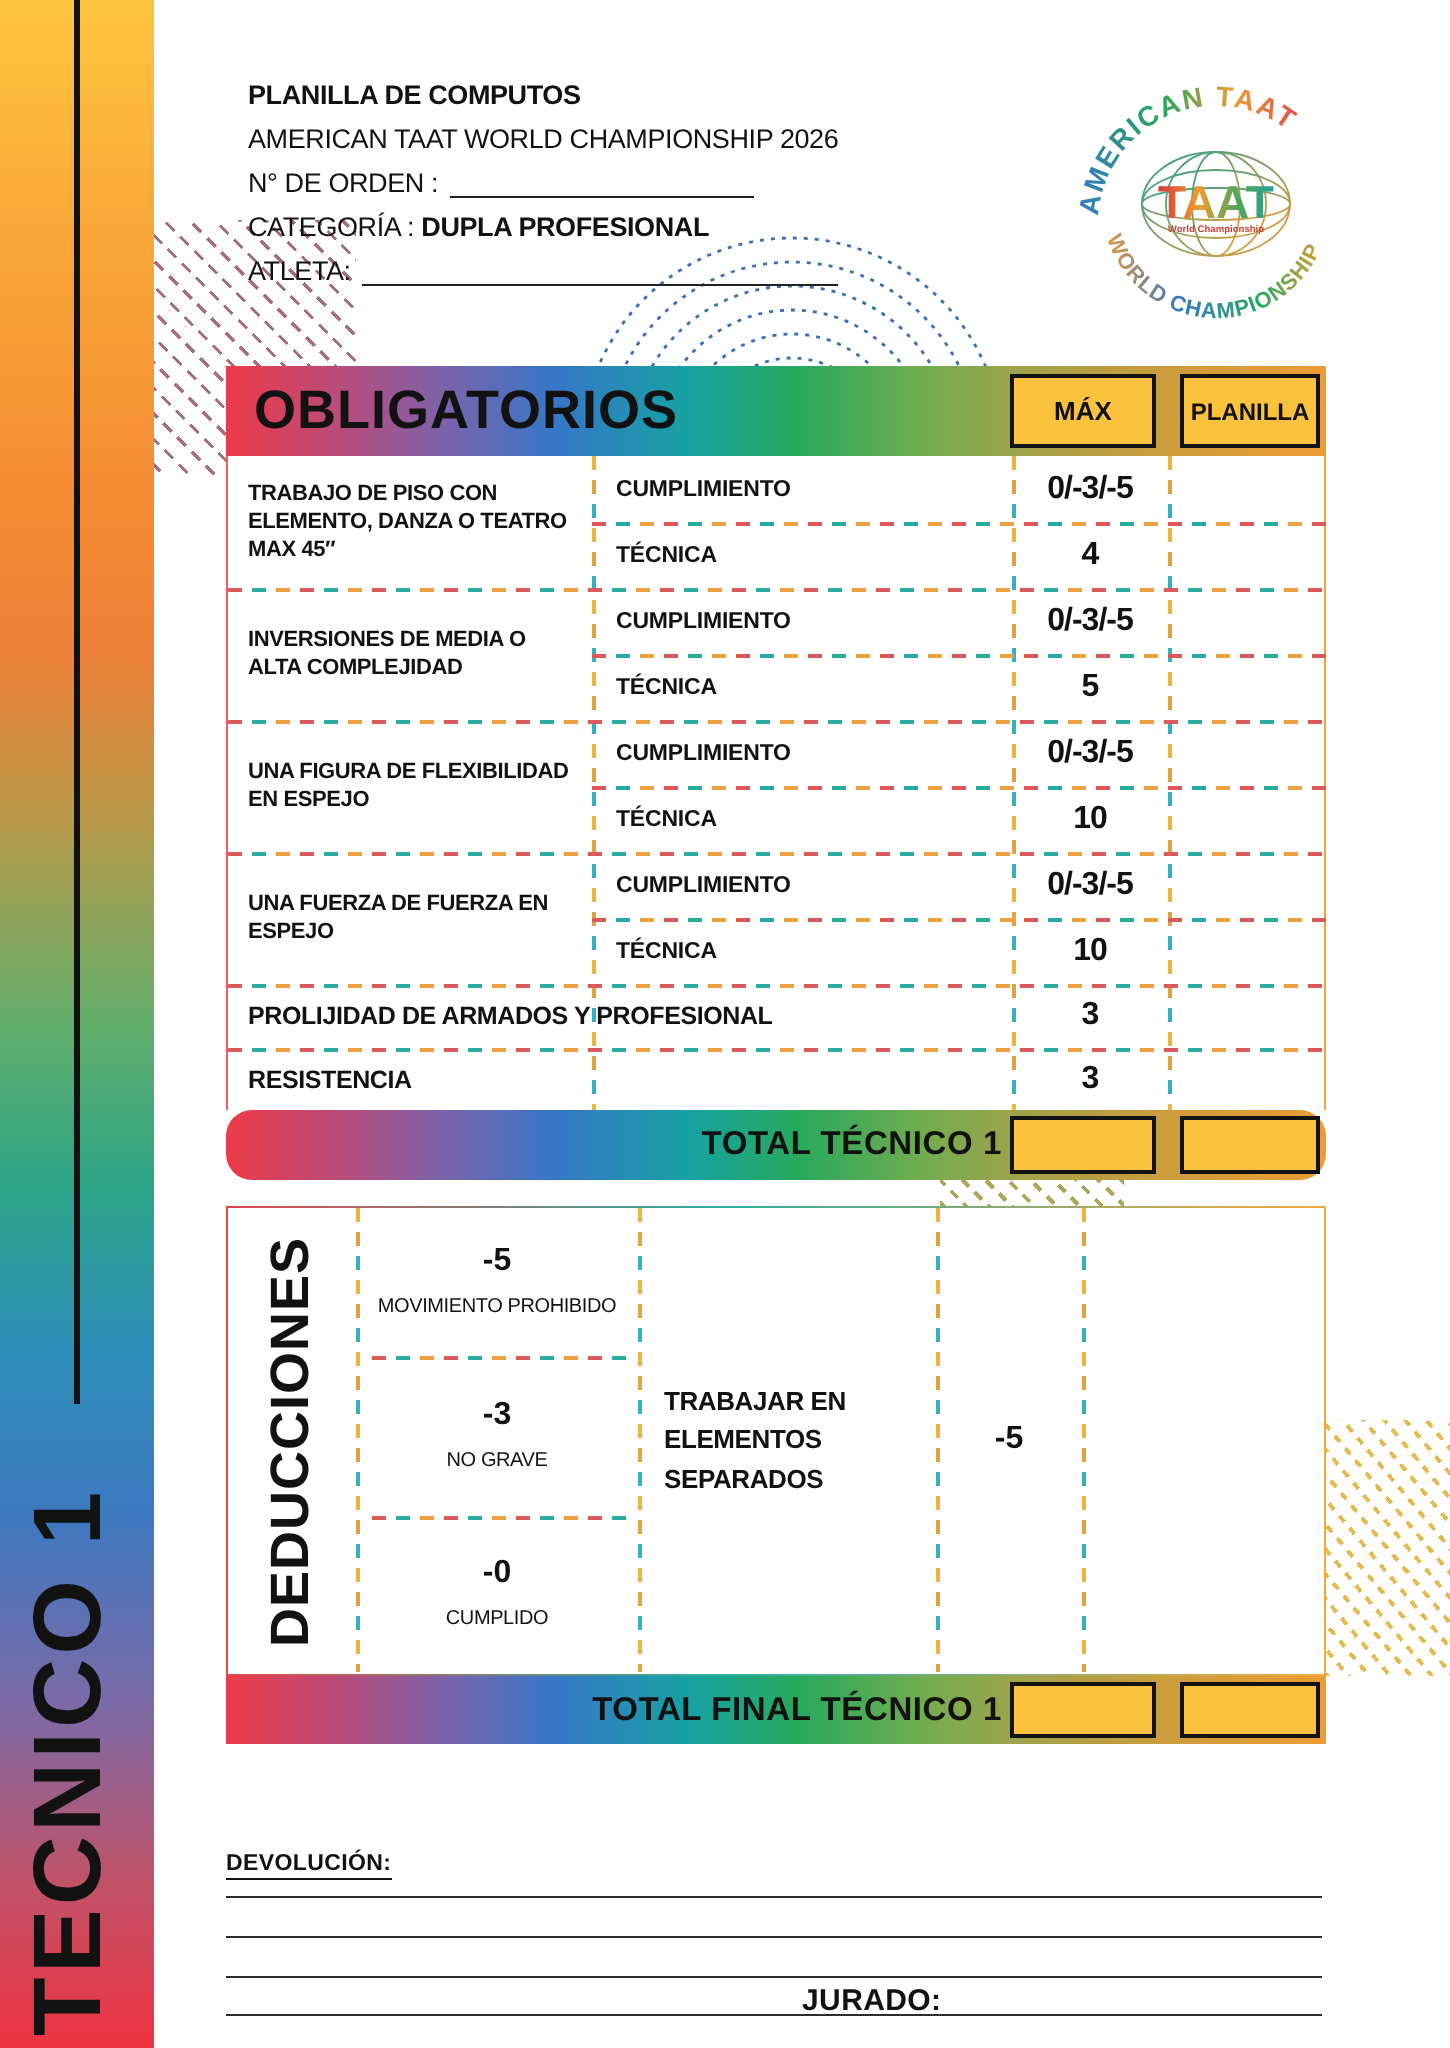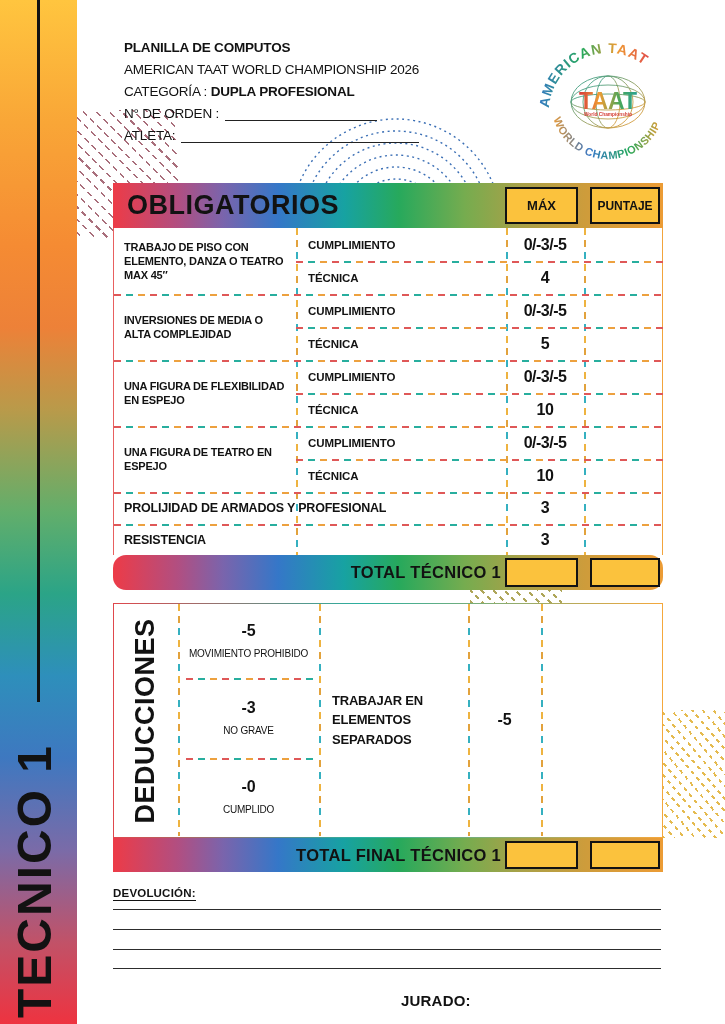--- a/index.html
+++ b/index.html
@@ -83,21 +83,21 @@
   .ded-note { position:absolute; left:218px; top:0; width:132px; height:232px; display:flex; align-items:center;
     font-size:13px; font-weight:700; line-height:1.5; letter-spacing:-.2px; }
   .ded-note-val { position:absolute; left:354px; top:0; width:73px; height:232px; display:flex;
     align-items:center; justify-content:center; font-size:16px; font-weight:700; }
   .ded-score { position:absolute; left:427px; top:0; width:120px; height:232px; }
   .ded-total { position:relative; height:34px; margin-top:0; }
   .ded-total .total-label { line-height:34px; }
   .ded-total .tbox { top:3px; height:28px; }
 
   
-  .devol { position:absolute; left:113px; top:883px; width:550px; z-index:3; }
+  .devol { position:absolute; left:113px; top:922px; width:550px; z-index:3; }
   .devol-label { display:inline-block; font-size:11.5px; font-weight:700; letter-spacing:.2px;
     border-bottom:1.6px solid #121212; padding-bottom:1px; }
   .wline { position:absolute; left:0; width:548px; border-top:1.8px solid #2d2d2d; }
   .jurado { position:absolute; left:401px; top:992px; font-size:15px; font-weight:700; letter-spacing:.2px; z-index:3; }
 </style>
 </head>
 <body>
 
 <div class="page">
 
@@ -117,26 +117,26 @@
 
   <div class="side-bar">
     <div class="side-line"></div>
     <div class="side-title">TECNICO 1</div>
   </div>
 
   <div class="header">
     <div class="h-row bold">PLANILLA DE COMPUTOS</div>
     <div class="h-row">AMERICAN TAAT WORLD CHAMPIONSHIP 2026</div>
     <div class="h-row">
+      <span>N° DE ORDEN :</span>
+      <span class="fill-line line-order"></span>
+    </div>
+    <div class="h-row">
       <span>CATEGORÍA :</span>&nbsp;
       <span class="bold">DUPLA PROFESIONAL</span>
-    </div>
-    <div class="h-row">
-      <span>N° DE ORDEN :</span>
-      <span class="fill-line line-order"></span>
     </div>
     <div class="h-row">
       <span>ATLETA:</span>
       <span class="fill-line line-athlete"></span>
     </div>
   </div>
 
   <svg class="logo-wrap" viewBox="0 0 148 148">
     <defs>
       <linearGradient id="lgA" x1="0" y1="0" x2="1" y2="0">
@@ -178,21 +178,21 @@
       <ellipse cx="74" cy="76" rx="37" ry="8"></ellipse>
     </g>
     <text x="74" y="83" text-anchor="middle" font-size="23" font-weight="bold" fill="url(#lgA)">TAAT</text>
     <text x="74" y="90" text-anchor="middle" font-size="4.8" font-weight="bold" fill="#d43d35">World Championship</text>
   </svg>
 
   <div class="obl">
     <div class="obl-head bar-grad">
       <span class="obl-title">OBLIGATORIOS</span>
       <span class="ybox head-max">MÁX</span>
-      <span class="ybox head-score">PUNTAJE</span>
+      <span class="ybox head-score">PLANILLA</span>
     </div>
 
     <div class="obl-body">
       <div class="grp">
         <div class="crit">TRABAJO DE PISO CON ELEMENTO, DANZA O TEATRO MAX 45″</div>
         <div class="sub">CUMPLIMIENTO</div>
         <div class="maxv">0/-3/-5</div>
         <div class="scorev"></div>
         <div class="sub">TÉCNICA</div>
         <div class="maxv">4</div>
@@ -210,21 +210,21 @@
       <div class="grp">
         <div class="crit">UNA FIGURA DE FLEXIBILIDAD EN ESPEJO</div>
         <div class="sub">CUMPLIMIENTO</div>
         <div class="maxv">0/-3/-5</div>
         <div class="scorev"></div>
         <div class="sub">TÉCNICA</div>
         <div class="maxv">10</div>
         <div class="scorev"></div>
       </div>
       <div class="grp">
-        <div class="crit">UNA FIGURA DE TEATRO EN ESPEJO</div>
+        <div class="crit">UNA FUERZA DE FUERZA EN ESPEJO</div>
         <div class="sub">CUMPLIMIENTO</div>
         <div class="maxv">0/-3/-5</div>
         <div class="scorev"></div>
         <div class="sub">TÉCNICA</div>
         <div class="maxv">10</div>
         <div class="scorev"></div>
       </div>
       <div class="row-simple" style="height:32px">
         <div class="crit-simple">PROLIJIDAD DE ARMADOS Y PROFESIONAL</div>
         <div class="maxv">3</div>

